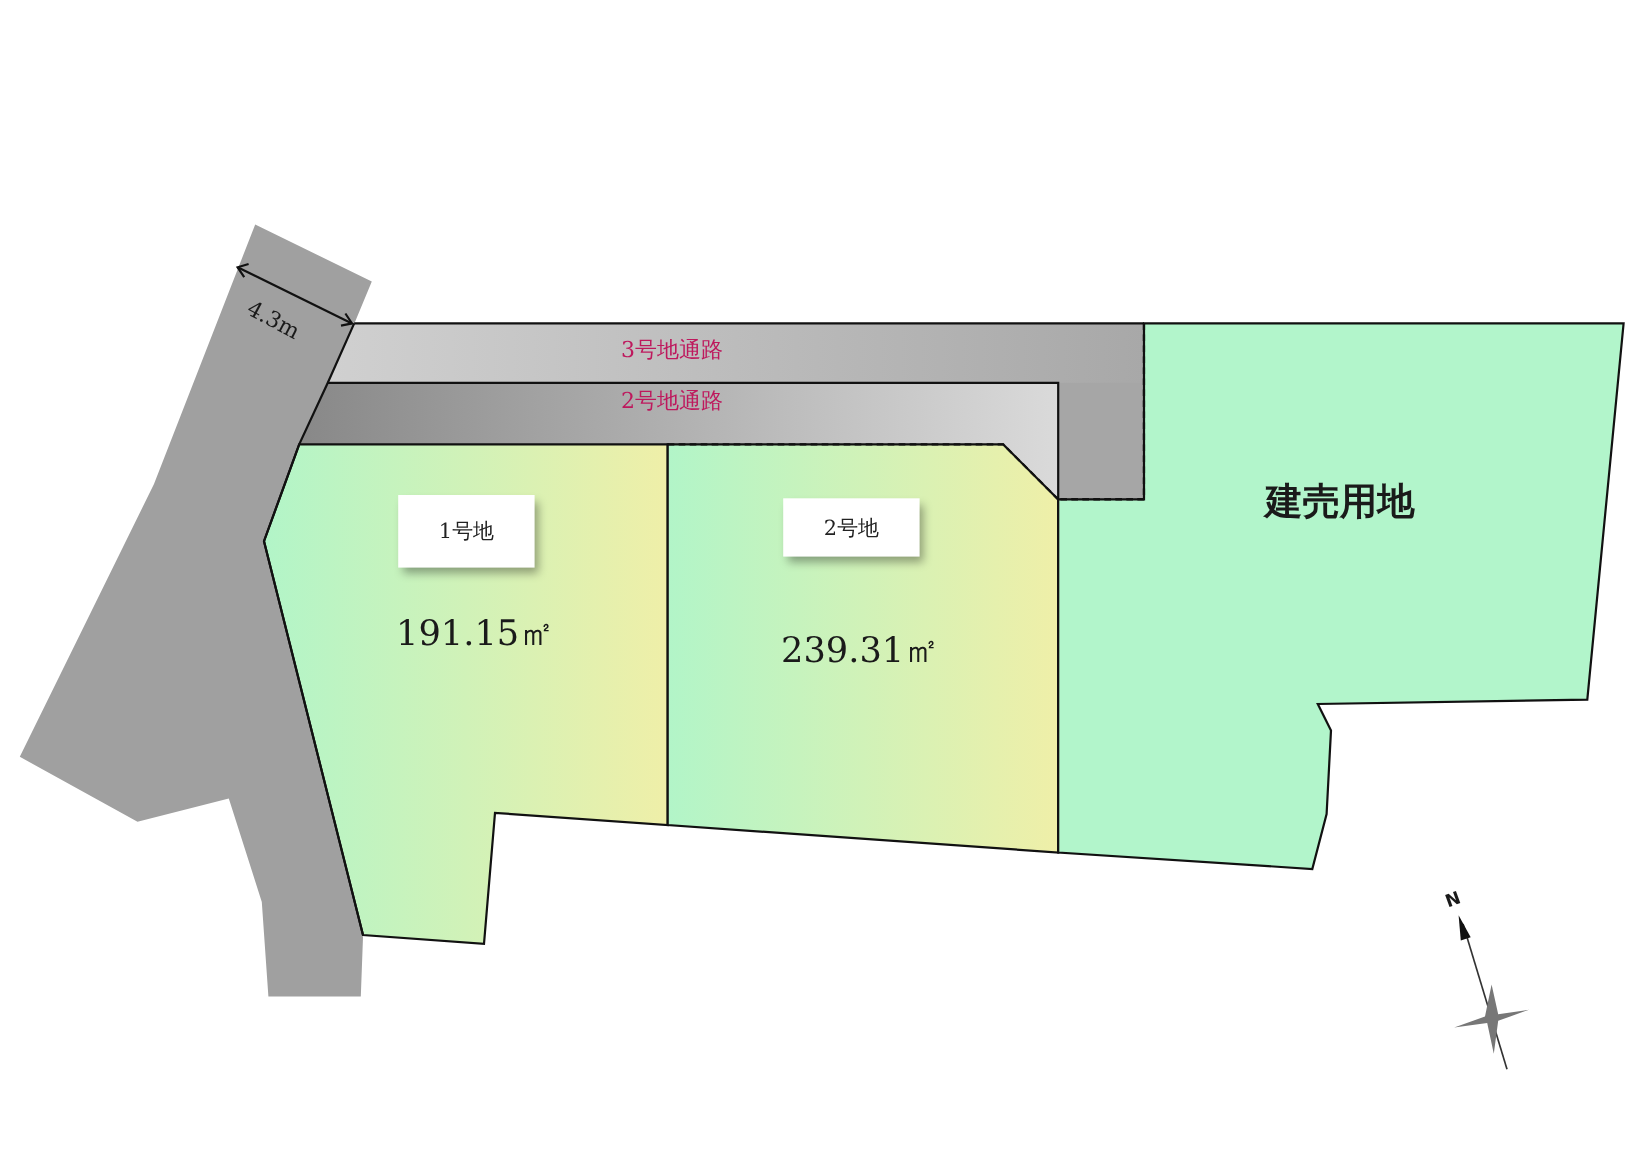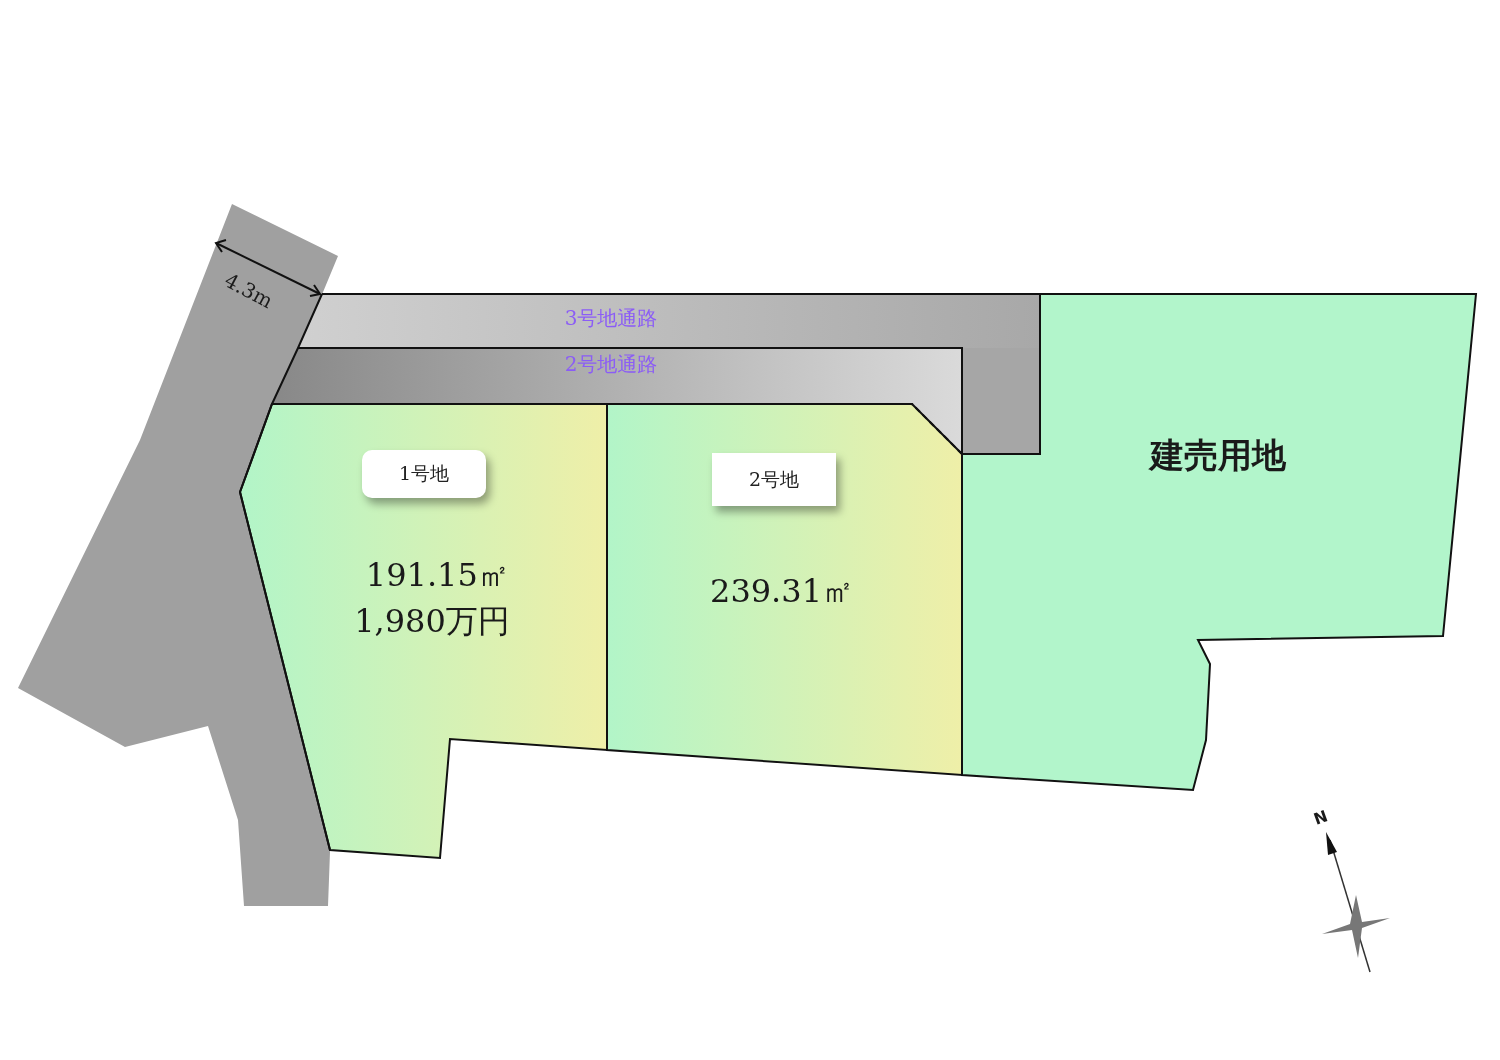--- a/index.html
+++ b/index.html
@@ -1,24 +1,24 @@
 <!DOCTYPE html>
 <html><head>
 <meta charset="utf-8">
 <style>
   html, body { margin:0; padding:0; background:#ffffff; }
   body { width:1500px; height:1060px; position:relative; overflow:hidden;
          font-family:"DejaVu Serif","Liberation Serif",serif; color:#1a1a1a; }
   svg.plan { position:absolute; left:0; top:0; width:1500px; height:1060px; }
   .lbl { position:absolute; white-space:nowrap; transform:translate(-50%,-50%); }
-  .road-lbl { font-size:20px; color:#8b5cf6; }
+  .road-lbl { font-size:20px; color:#be185d; }
   .lot-tag { position:absolute; background:#fff; font-size:19px; color:#222;
              display:flex; align-items:center; justify-content:center;
              box-shadow:4px 6px 8px rgba(0,0,0,0.35); }
-  .lot-info { position:absolute; text-align:right; font-size:32px; line-height:46px;
+  .lot-info { position:absolute; text-align:left; font-size:32px; line-height:46px;
               color:#1a1a1a; transform:translateX(-50%); }
   .big-lbl { font-size:34px; color:#1a1a1a; }
   .width-lbl { position:absolute; font-size:20px; transform:rotate(28deg); transform-origin:left top; }
   .north { position:absolute; font-size:16px; font-weight:bold; transform:rotate(-20deg);
            font-family:"DejaVu Sans","Liberation Sans",sans-serif; }
 </style>
 </head>
 <body>
 
 <svg class="plan" viewBox="0 0 1500 1060">
@@ -68,26 +68,25 @@
     <polygon points="1326,832 1337,852 1328,855" fill="#111"></polygon>
     <polygon points="1356,895 1362,922 1390,918 1362,928 1358,958 1352,930 1322,934 1350,924" fill="#777"></polygon>
   </g>
 </svg>
 
 <div class="width-lbl" style="left:232px;top:268px;">4.3m</div>
 
 <div class="lbl road-lbl" style="left:611px;top:318px;">3号地通路</div>
 <div class="lbl road-lbl" style="left:611px;top:364px;">2号地通路</div>
 
-<div class="lot-tag" style="left:362px;top:450px;width:124px;height:48px;border-radius:10px;">
+<div class="lot-tag" style="left:362px;top:450px;width:124px;height:66px;">
   <span>1号地</span>
 </div>
 <div class="lot-info" style="left:432px;top:552px;">
   <div>191.15㎡</div>
-  <div>1,980万円</div>
 </div>
 
 <div class="lot-tag" style="left:712px;top:453px;width:124px;height:53px;">
   <span>2号地</span>
 </div>
 <div class="lot-info" style="left:782px;top:552px;margin-top:16px;">
   <div>239.31㎡</div>
 </div>
 
 <div class="lbl big-lbl" style="left:1218px;top:456px;font-weight:bold;">建売用地</div>

